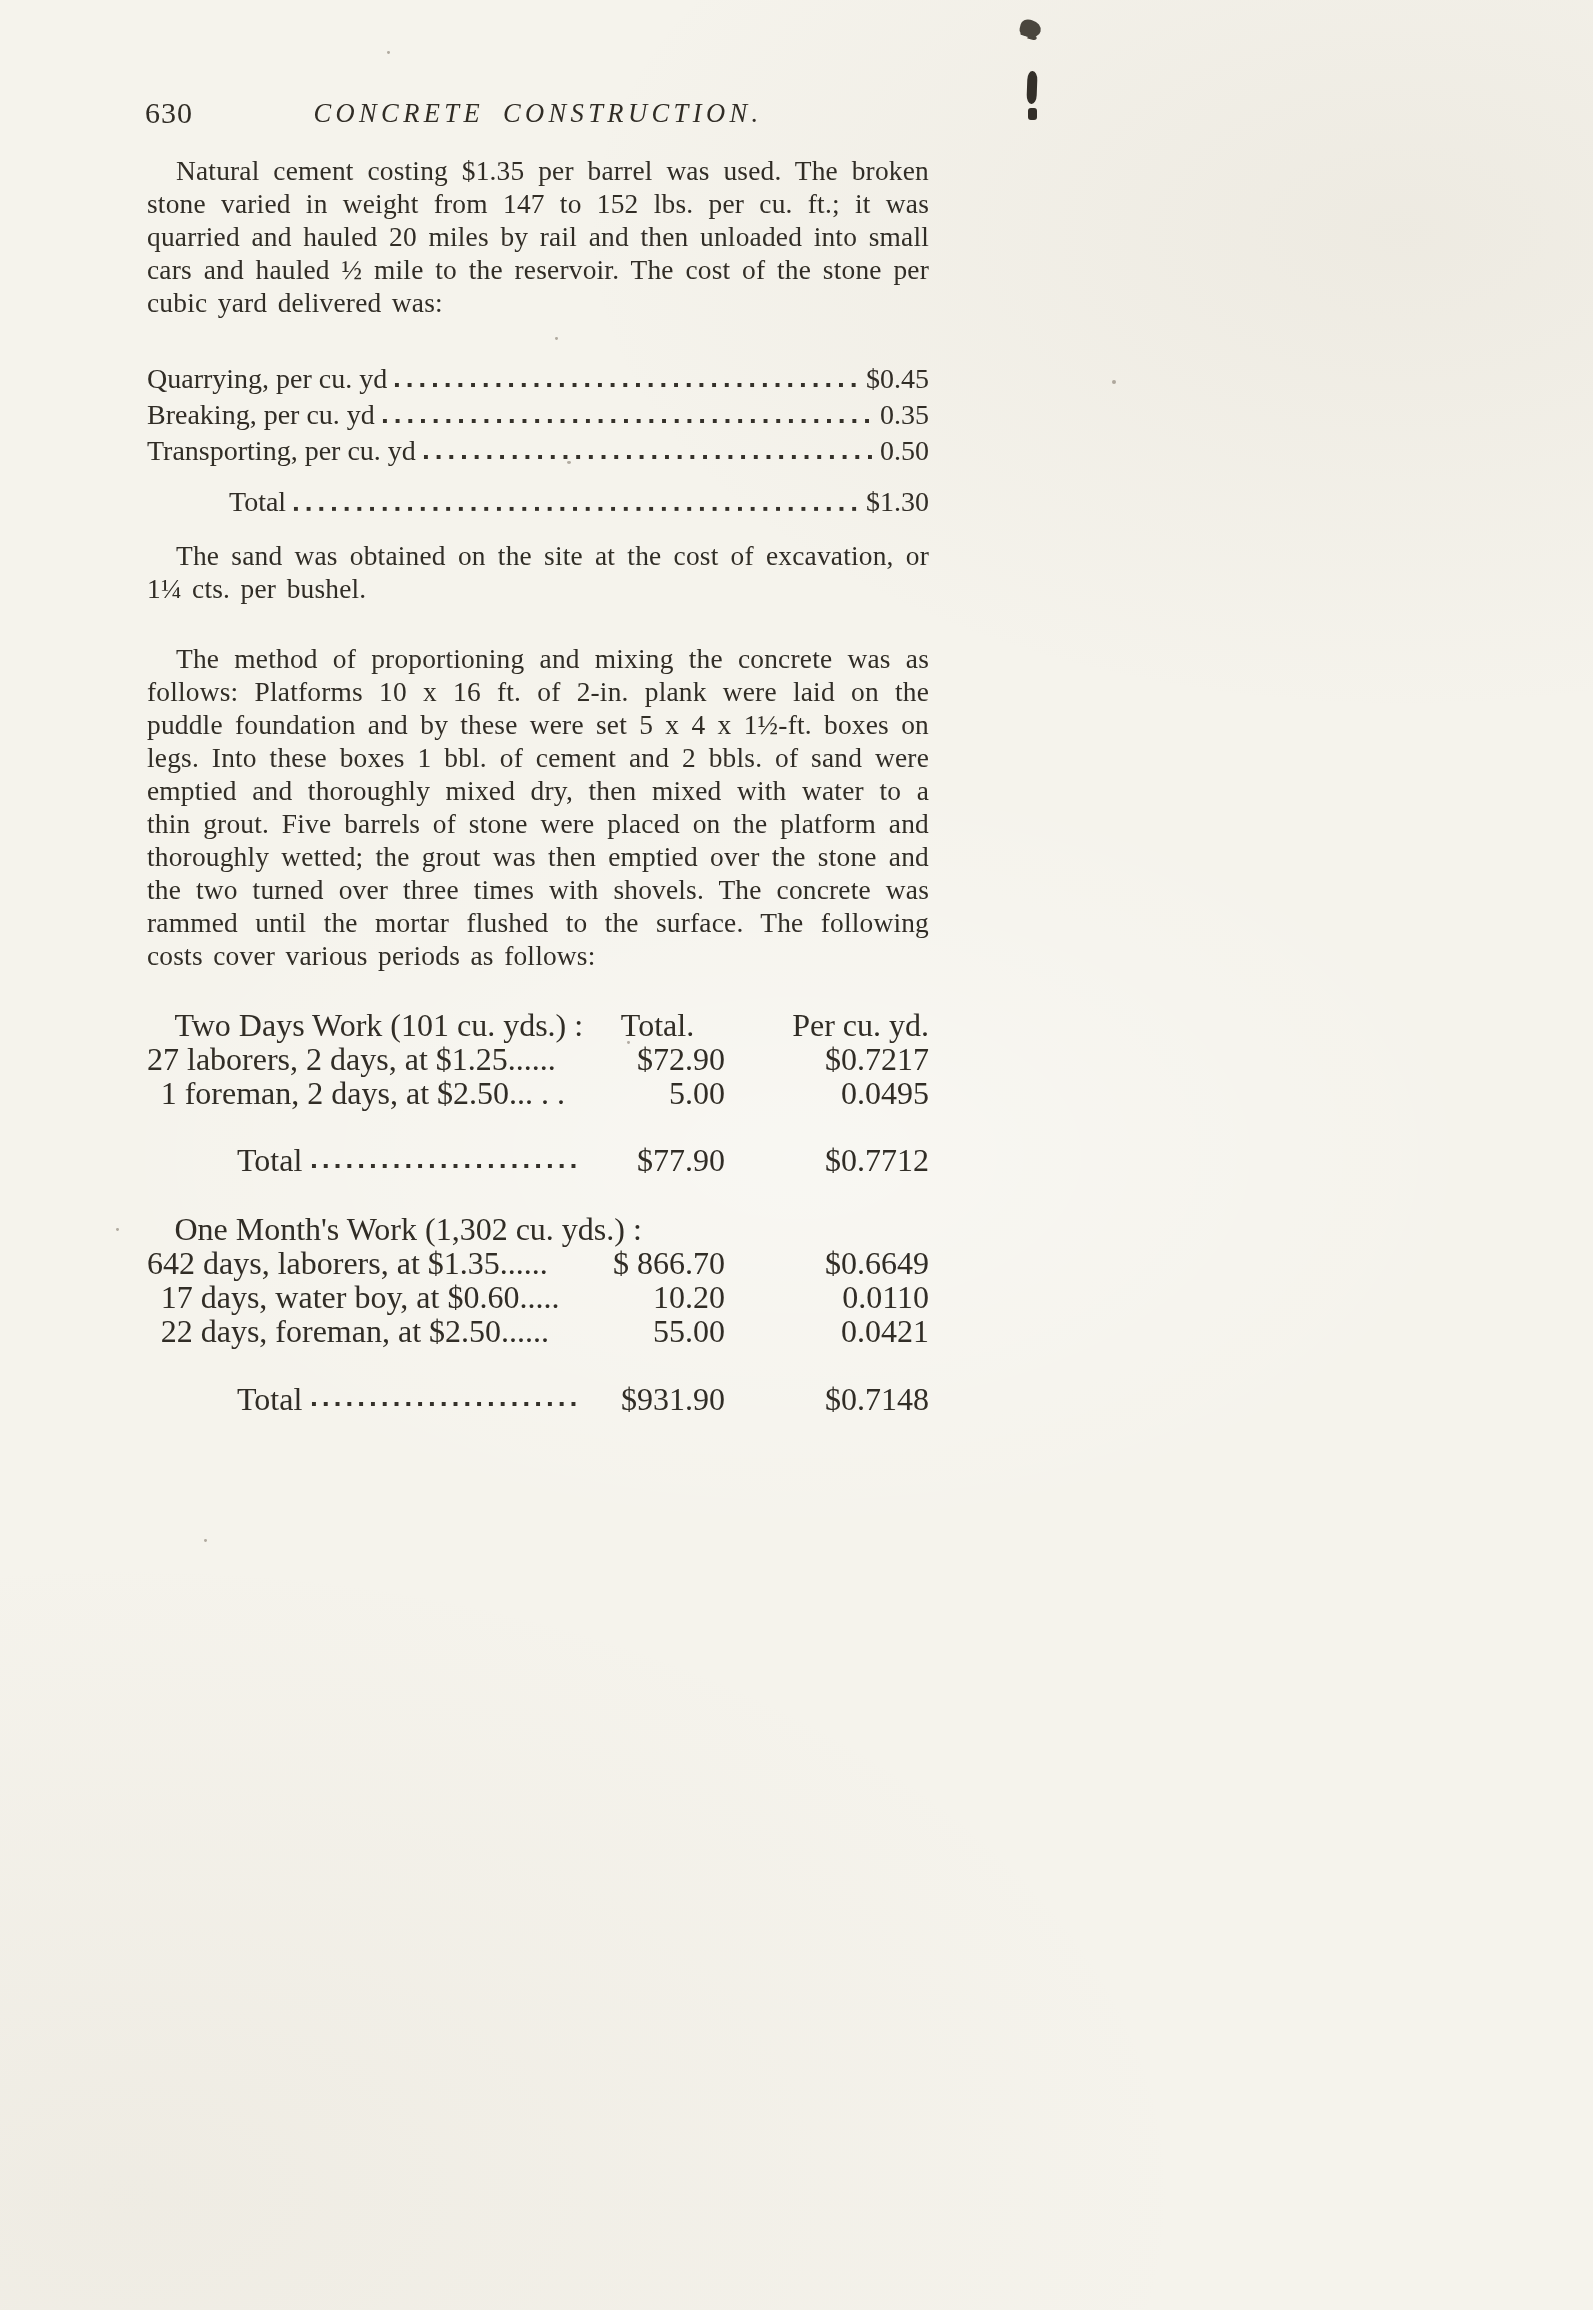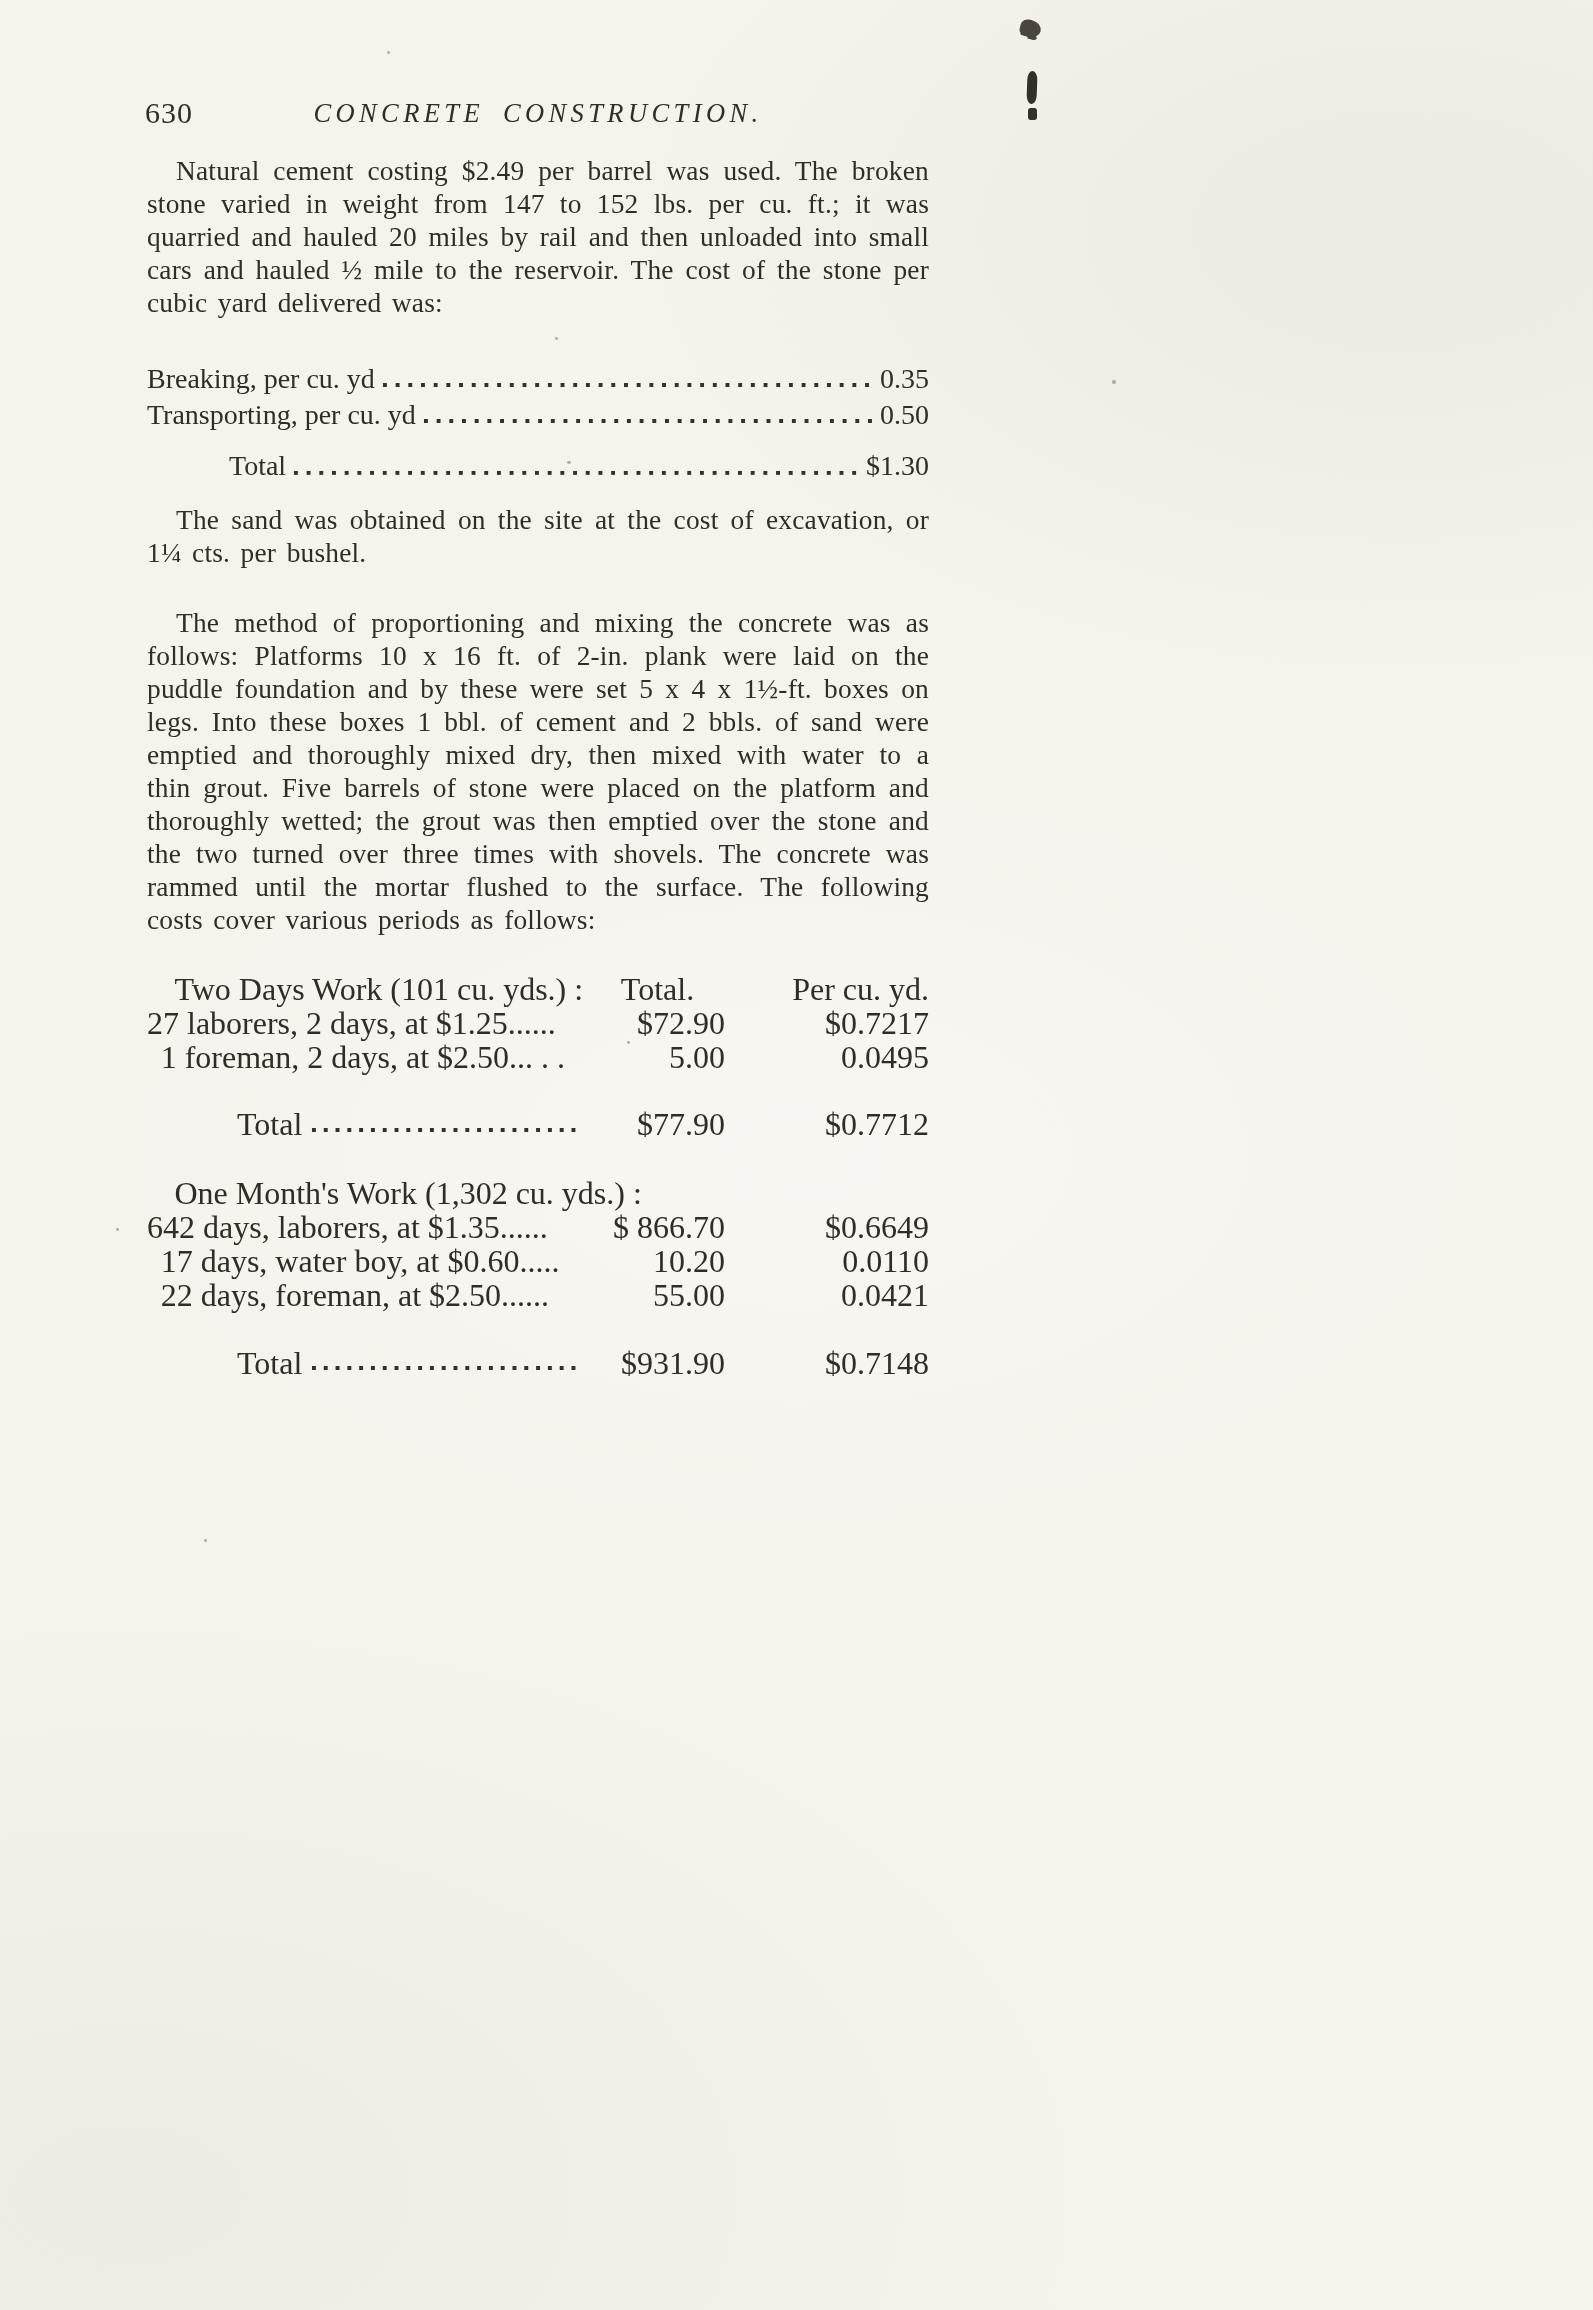--- a/index.html
+++ b/index.html
@@ -99,23 +99,28 @@
   <div class="speck" style="left:204px;top:1539px;width:2.9px;height:2.9px;"></div>
   <div class="speck" style="left:627px;top:1041px;width:2.9px;height:2.9px;"></div>
 
   <div class="content">
 
     <header class="page-header">
       <span class="page-number">630</span>
       <span class="running-title">CONCRETE CONSTRUCTION.</span>
     </header>
 
-    <p class="para" id="p1">Natural cement costing $2.49 per barrel was used.  The broken stone varied in weight from 147 to 152 lbs. per cu. ft.; it was quarried and hauled 20 miles by rail and then unloaded into small cars and hauled ½ mile to the reservoir.  The cost of the stone per cubic yard delivered was:</p>
+    <p class="para" id="p1">Natural cement costing $1.35 per barrel was used.  The broken stone varied in weight from 147 to 152 lbs. per cu. ft.; it was quarried and hauled 20 miles by rail and then unloaded into small cars and hauled ½ mile to the reservoir.  The cost of the stone per cubic yard delivered was:</p>
 
     <div class="cost-list">
+      <div class="leader-row">
+        <span class="lbl">Quarrying, per cu. yd</span>
+        <span class="dots"></span>
+        <span class="val">$0.45</span>
+      </div>
       <div class="leader-row">
         <span class="lbl">Breaking, per cu. yd</span>
         <span class="dots"></span>
         <span class="val">0.35</span>
       </div>
       <div class="leader-row">
         <span class="lbl">Transporting, per cu. yd</span>
         <span class="dots"></span>
         <span class="val">0.50</span>
       </div>

